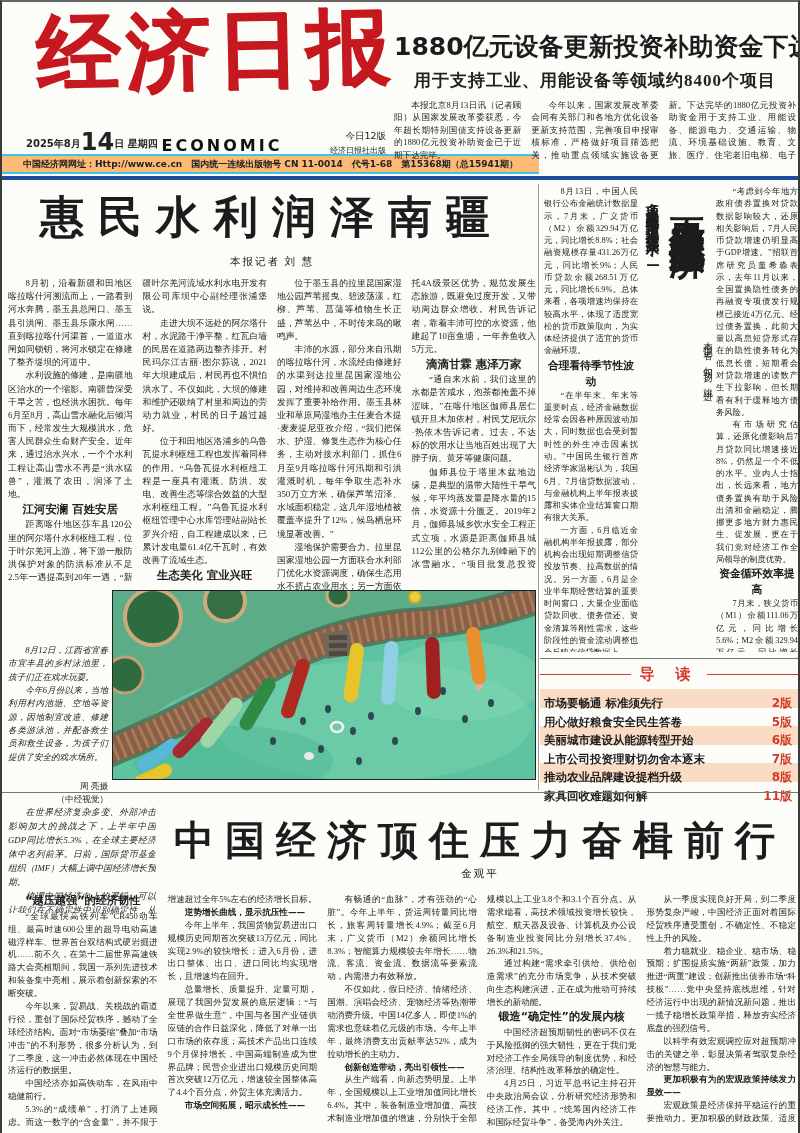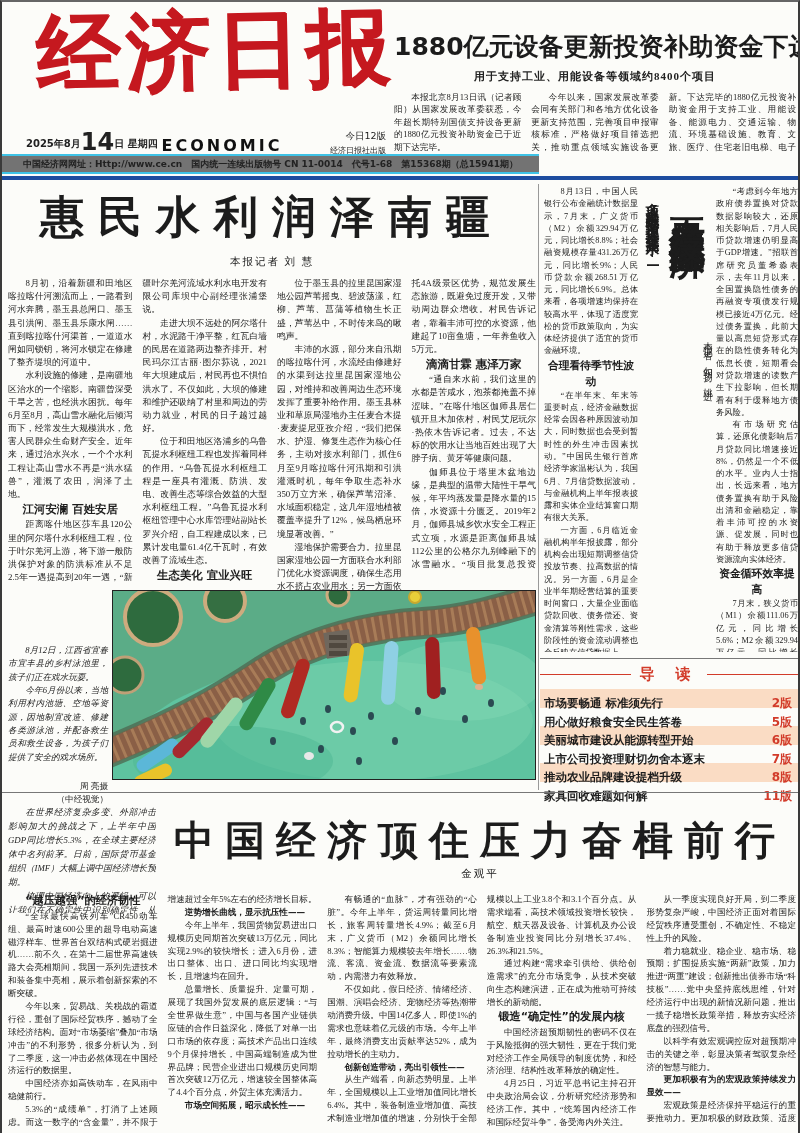--- a/index.html
+++ b/index.html
@@ -20,28 +20,28 @@
     text-shadow:1px 1px 0 #c5181f;
     white-space:nowrap;
   }
   .dateblock { font-family:"DejaVu Sans", sans-serif; font-size:10px; font-weight:bold; color:#222; }
   .dateblock .big { font-size:24px; vertical-align:-3px; }
   .lunar { font-size:9px; font-weight:normal; font-style:italic; margin-top:3px; letter-spacing:1px; }
   .engname { font-family:"DejaVu Sans", sans-serif; font-weight:bold; font-size:16px; letter-spacing:3px; color:#111; }
   .edright { font-size:9.5px; text-align:right; line-height:1.7; font-family:"DejaVu Sans", sans-serif; }
   .infobar {
     border-top:2px solid #3fc3e6; border-bottom:2px solid #3fc3e6;
-    background:#737373; font-family:"DejaVu Sans", sans-serif;
+    background:#fdba74; font-family:"DejaVu Sans", sans-serif;
     font-size:9px; font-weight:bold; text-align:center; line-height:16px; color:#222;
   }
   .bluerule { background:#1d4c9f; }
 
   
   .tr-headline { font-family:"DejaVu Sans", sans-serif; font-weight:bold; font-size:25px; letter-spacing:0px; text-align:center; white-space:nowrap; }
-  .tr-subhead { font-size:11px; font-weight:bold; text-align:center; letter-spacing:1px; color:#222; }
+  .tr-subhead { font-size:17px; font-weight:bold; text-align:center; letter-spacing:1px; color:#222; }
   .tr-body { column-count:3; column-gap:10px; font-size:8.6px; line-height:1.45; overflow:hidden; }
   .tr-body p { text-indent:2em; }
 
   
   .lead-headline { font-family:"DejaVu Sans", sans-serif; font-weight:bold; font-size:44px; letter-spacing:14px; text-align:center; white-space:nowrap; }
   .byline { text-align:center; font-size:10.5px; letter-spacing:2px; }
   .news-cols { column-gap:10px; font-size:8.8px; line-height:1.5; overflow:hidden; }
   .cols4 { column-count:4; }
   .cols5 { column-count:5; }
   .news-cols p, .fin-col p { margin:0; }
@@ -211,21 +211,21 @@
         <p class="t-h">合理看待季节性波动</p>
         <p class="t-p">“在半年末、年末等重要时点，经济金融数据经常会因各种原因波动加大，同时数据也会受到暂时性的外生冲击因素扰动。”中国民生银行首席经济学家温彬认为，我国6月、7月信贷数据波动，与金融机构上半年报表披露和实体企业结算窗口期有很大关系。</p>
         <p class="t-p">一方面，6月临近金融机构半年报披露，部分机构会出现短期调整信贷投放节奏、拉高数据的情况。另一方面，6月是企业半年期经营结算的重要时间窗口，大量企业面临贷款回收、债务偿还、资金清算等刚性需求，这些阶段性的资金流动调整也会反映在信贷数据上。</p>
       </div>
     <div class="abs vert fin-kicker" style="left:100px; top:8px; height:300px;">多项金融数据增速保持在较高水平——</div>
     <div class="abs vert fin-headline" style="left:118px; top:6px; height:460px;">更多信贷资源流向实体经济</div>
     <div class="abs vert fin-byline" style="left:157px; top:150px; height:170px;">本报记者 勾明扬 姚进</div>
     <div class="abs fin-col just" style="left:172px; top:2px; width:82px; height:466px;">
 
     <p class="t-p">“考虑到今年地方政府债券置换对贷款数据影响较大，还原相关影响后，7月人民币贷款增速仍明显高于GDP增速。”招联首席研究员董希淼表示，去年11月以来，全国置换隐性债务的再融资专项债发行规模已接近4万亿元。经过债务置换，此前大量以高息短贷形式存在的隐性债务转化为低息长债，短期看会对贷款增速的读数产生下拉影响，但长期看有利于缓释地方债务风险。</p>
-        <p class="t-p">有市场研究估算，还原化债影响后7月贷款同比增速接近8%，仍然是一个不低的水平。业内人士指出，长远来看，地方债务置换有助于风险出清和金融稳定，靠着丰沛可控的水资源、促发展，同时也有助于释放更多信贷资源流向实体经济。</p>
+        <p class="t-p">有市场研究估算，还原化债影响后7月贷款同比增速接近8%，仍然是一个不低的水平。业内人士指出，长远来看，地方债务置换有助于风险出清和金融稳定，腾挪更多地方财力惠民生、促发展，更在于我们党对经济工作全局领导的制度优势。</p>
         <p class="t-h">资金循环效率提高</p>
         <p class="t-p">7月末，狭义货币（M1）余额111.06万亿元，同比增长5.6%；M2余额329.94万亿元，同比增长8.8%；M2与M1增速之差为3.2%，较去年9月的高点大幅下降，总体呈收窄态势。</p>
       </div>
   </div>
 
   <div class="abs hdiv" style="left:538px; top:656px; width:258px;">
     <div class="guide-title" style="margin:6px 0 5px;">
         <span>导 读</span>
       </div>
     <div>

